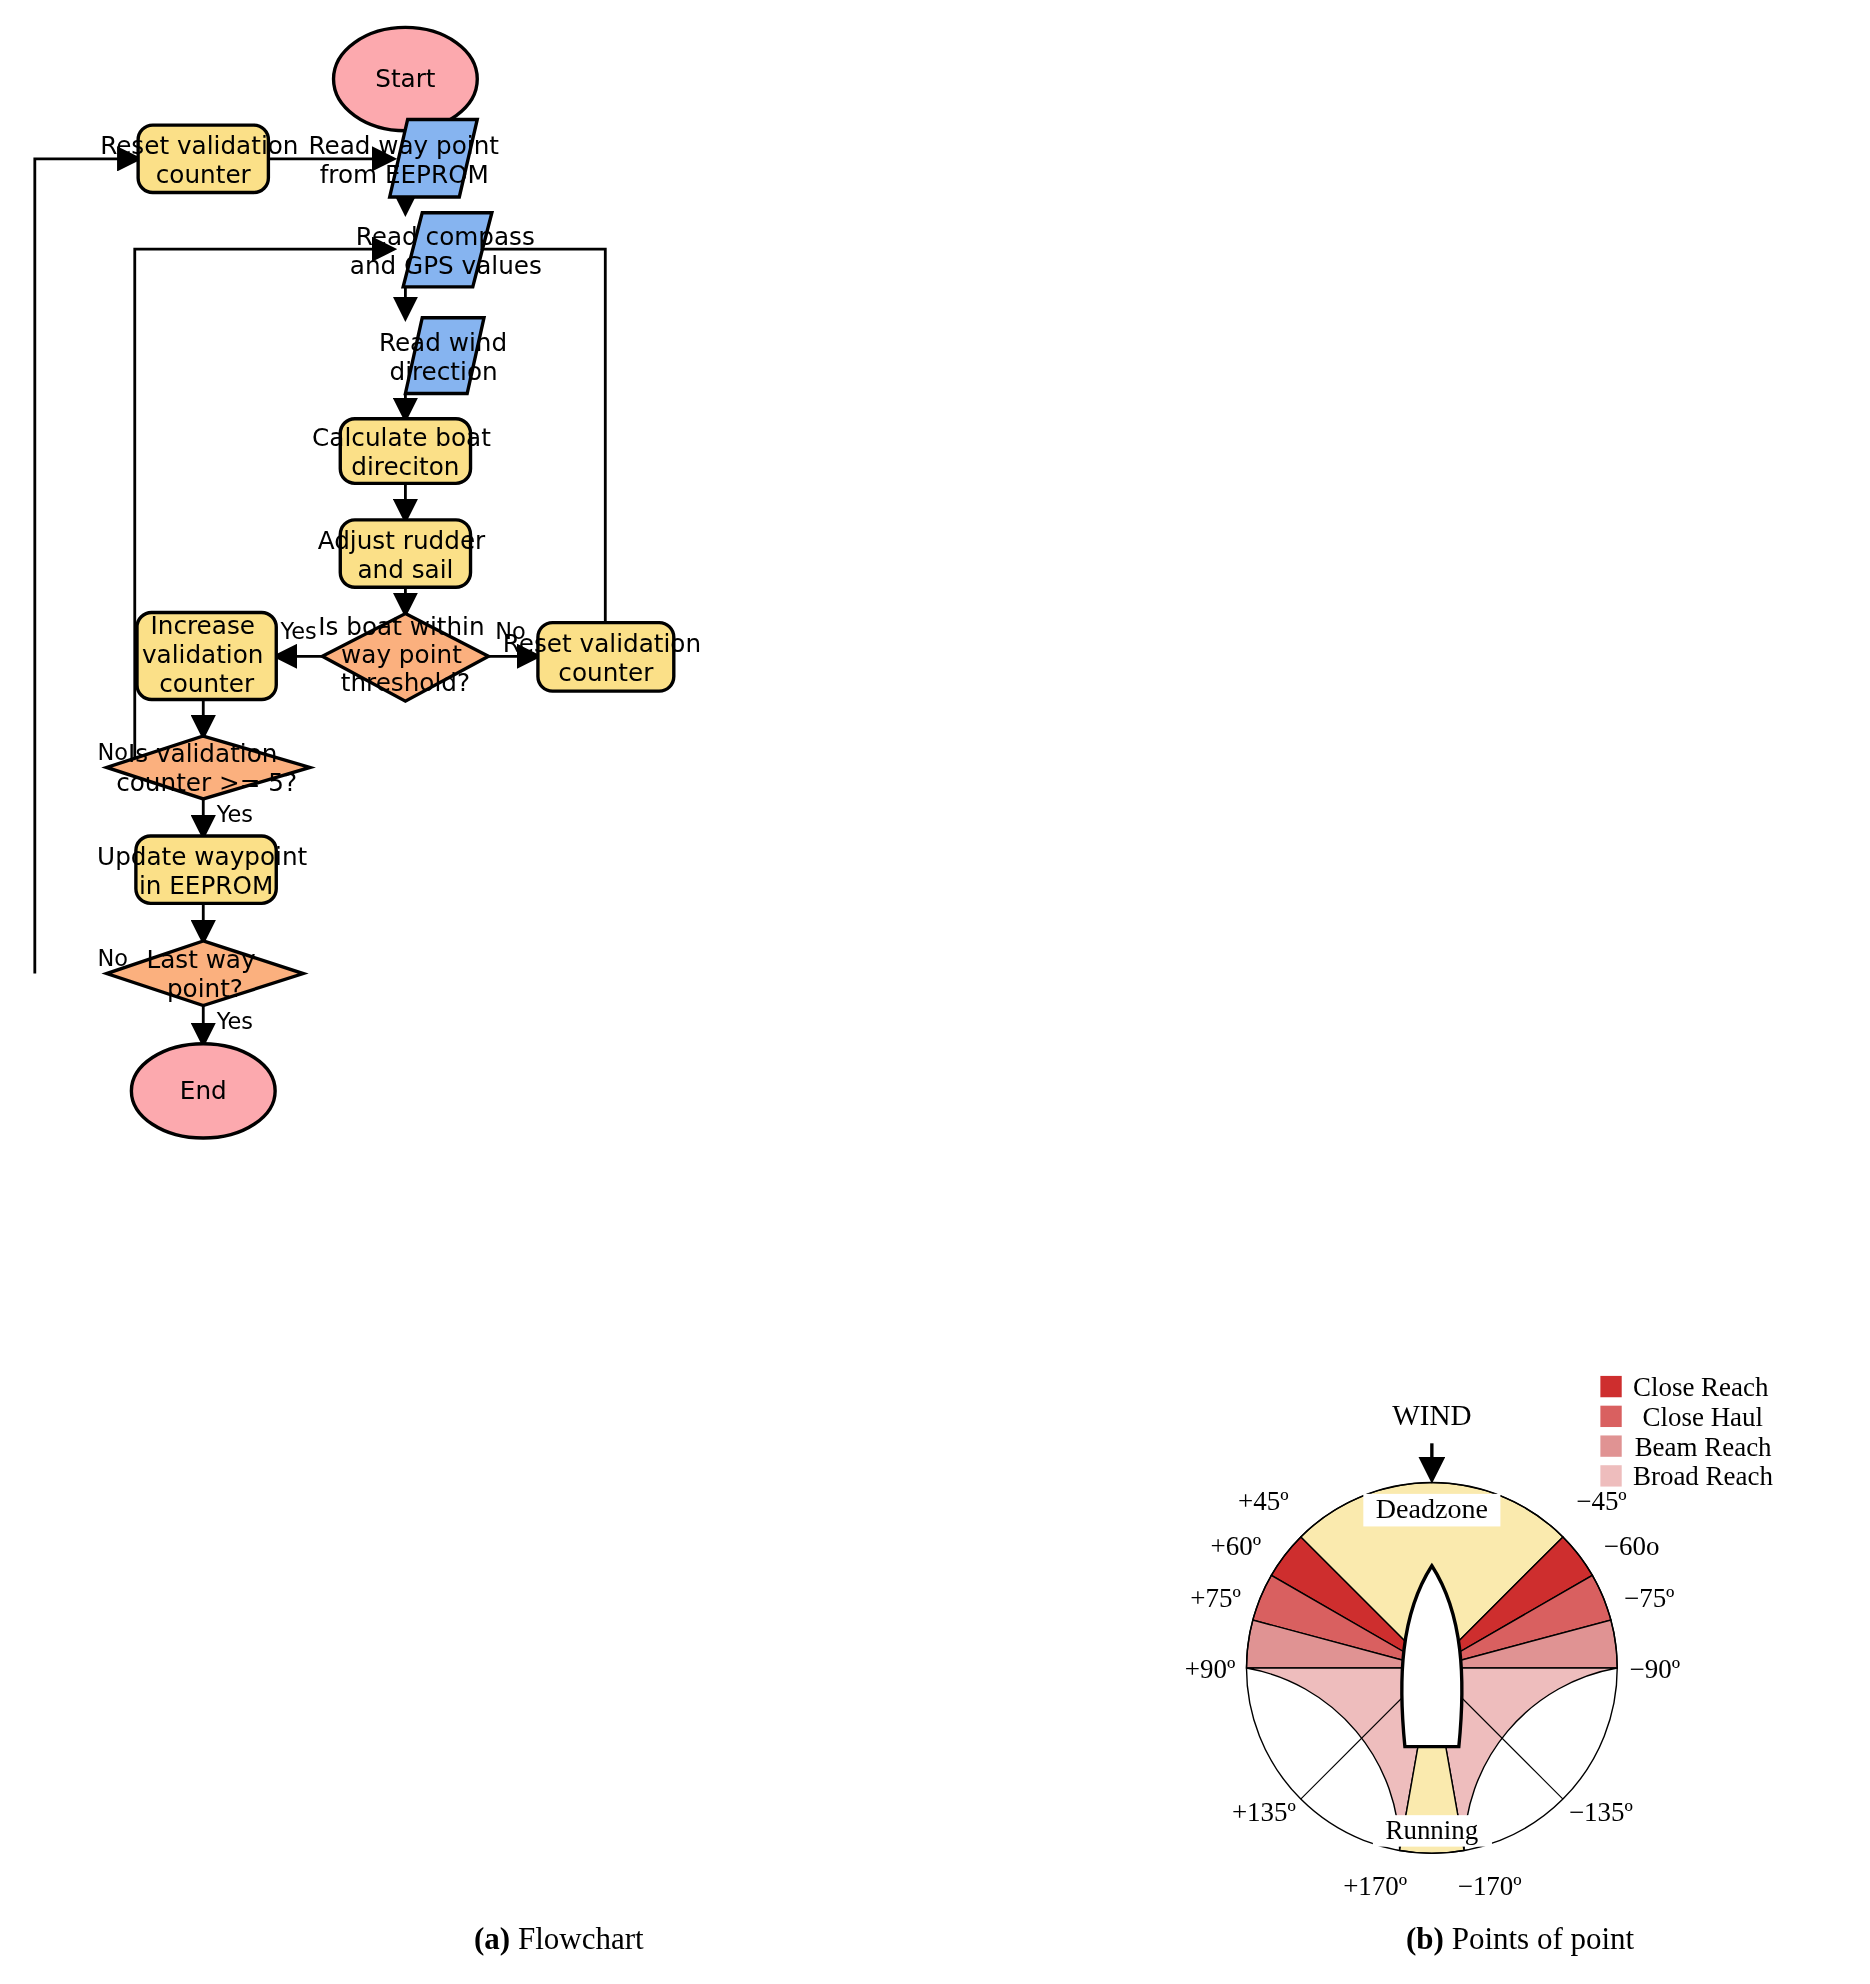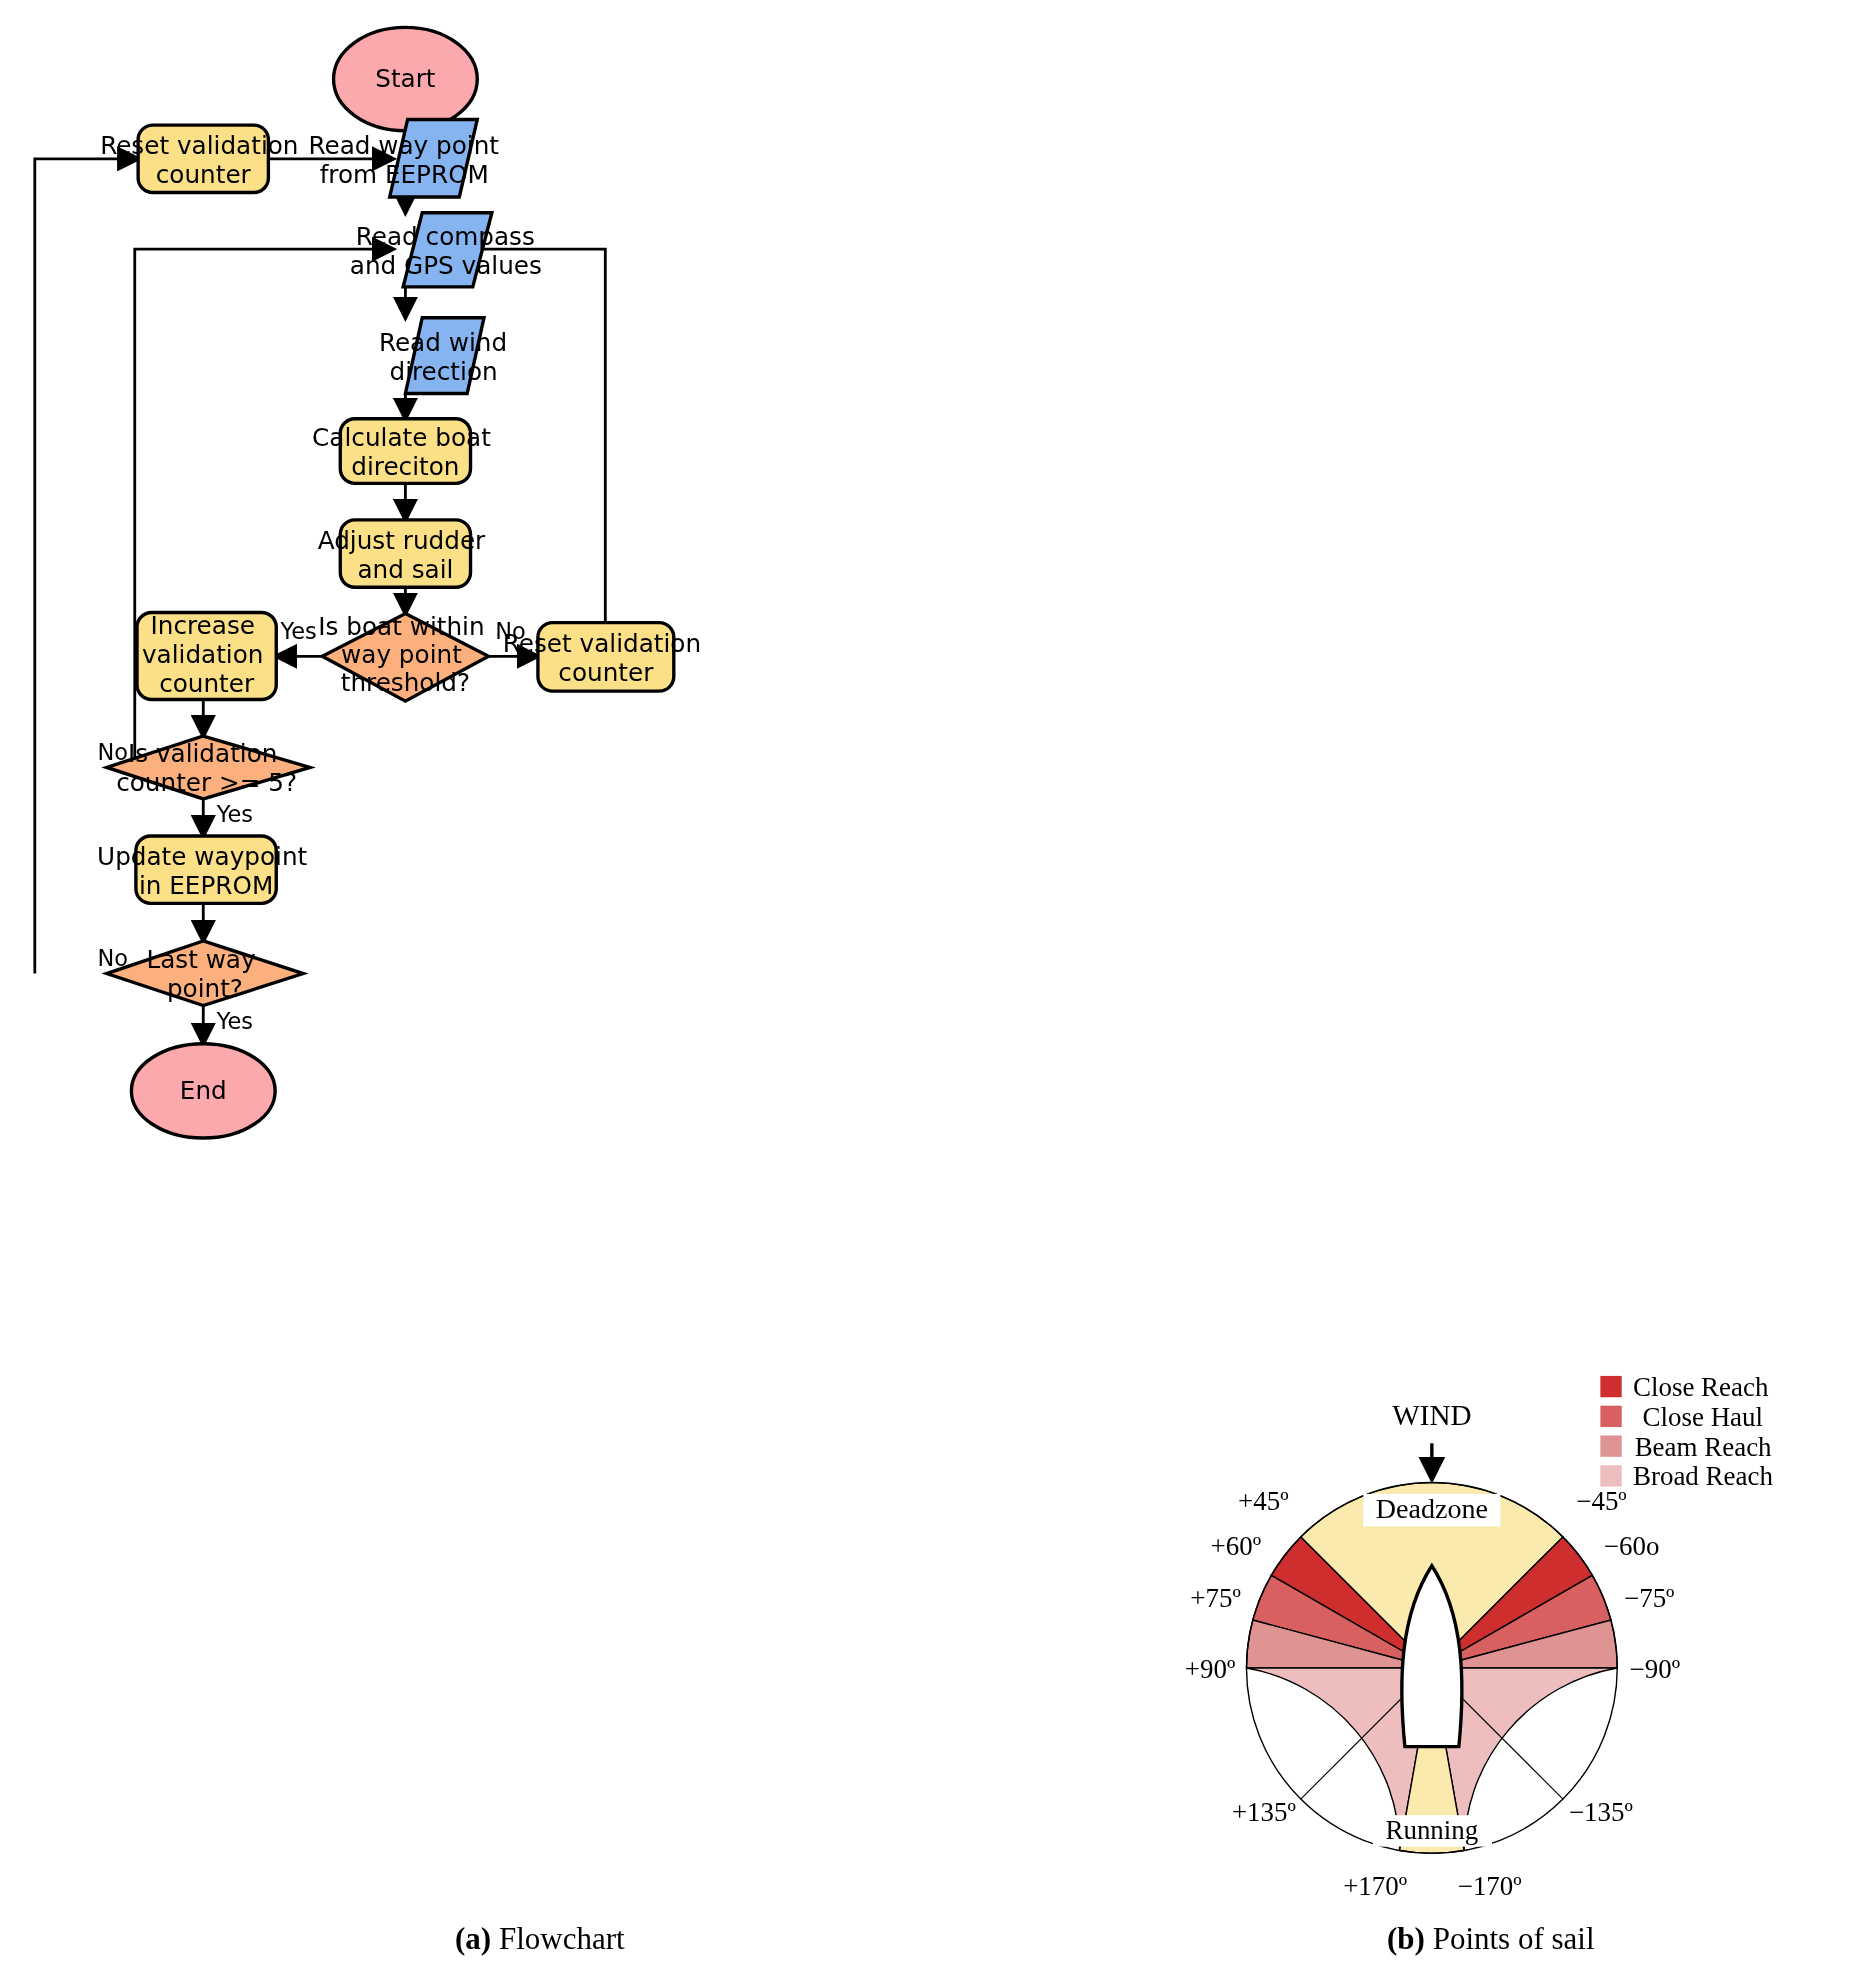--- a/index.html
+++ b/index.html
@@ -1,21 +1,21 @@
 <!DOCTYPE html>
 <html style="font-size:9px"><head>
 <meta charset="utf-8">
 <style>
   html,body{margin:0;padding:0;background:#ffffff;}
   body{width:1871px;height:1985px;position:relative;overflow:hidden;
        font-family:"DejaVu Sans",sans-serif;}
   #root{position:absolute;inset:0;}
   svg{display:block;}
   .fig-caption{position:absolute;font-family:"Liberation Serif","DejaVu Serif",serif;
-               font-size:31px;color:#000;white-space:nowrap;}
+               font-size:31px;color:#000;white-space:nowrap;margin-left:19px;}
   .fig-caption b{font-weight:bold;}
 </style>
 </head>
 <body>
 
 <div id="root">
 
   <svg id="flowchart" width="1123" height="1910" viewBox="0 0 2000 3400" style="position:absolute;left:0;top:0;">
     <defs>
       <marker id="arrow" viewBox="0 0 12 12" refX="10" refY="6" markerWidth="9" markerHeight="9" orient="auto-start-reverse">
@@ -248,17 +248,17 @@
       </g>
     </g>
   </svg>
 
   <div class="fig-caption" style="left:455px;top:1921px;">
     <b>(a)</b>
     <span>Flowchart</span>
   </div>
   <div class="fig-caption" style="left:1387px;top:1921px;">
     <b>(b)</b>
-    <span>Points of sail</span>
+    <span>Points of point</span>
   </div>
 
 </div>
 
 
 </body></html>

